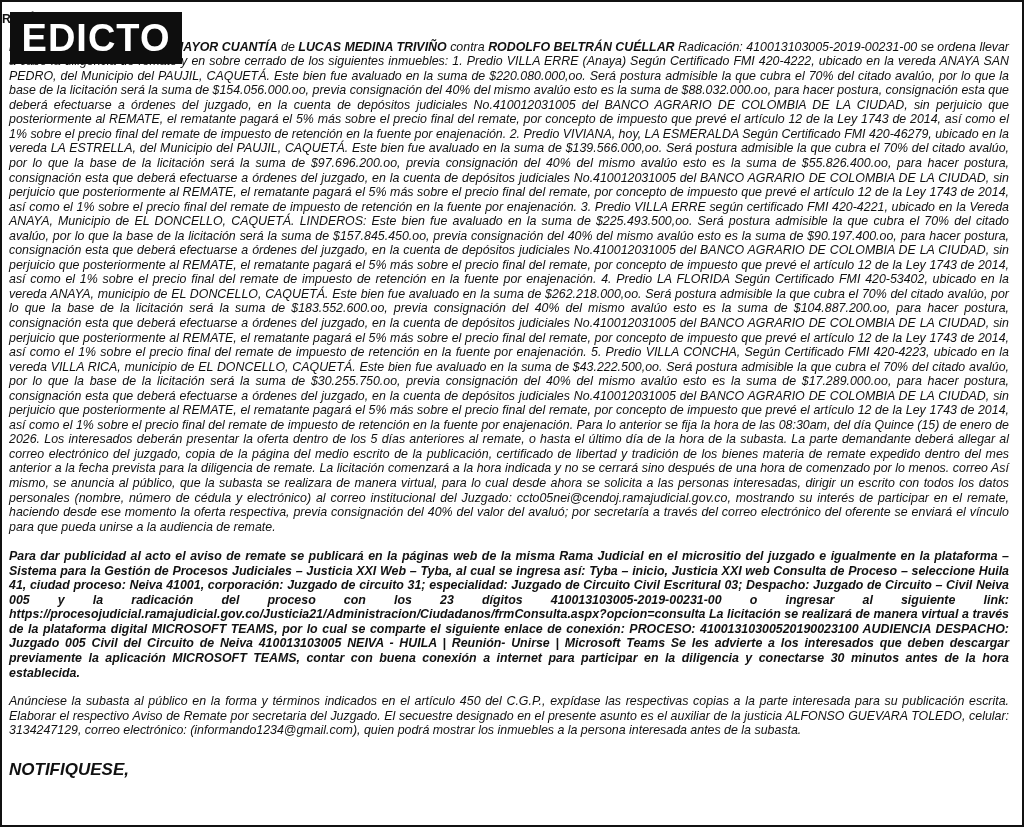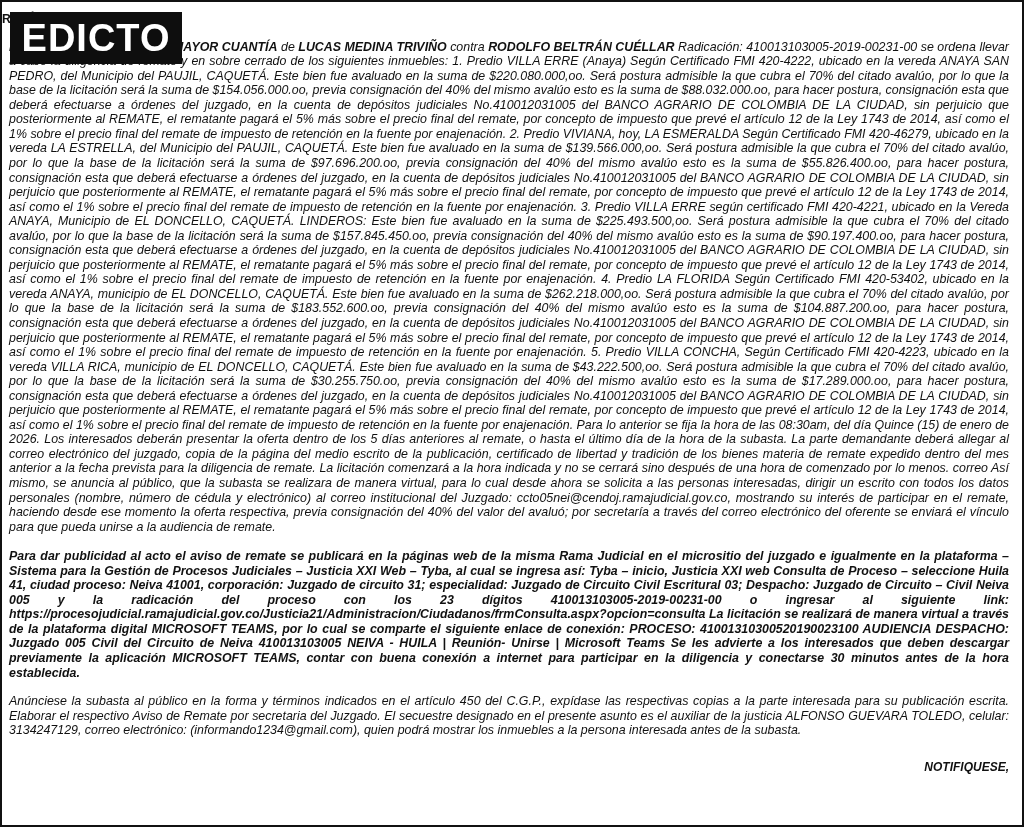--- a/index.html
+++ b/index.html
@@ -49,23 +49,23 @@
   .doc-body p{
     margin:0;
     font-size:12.4px;
     line-height:14.55px;
     text-align:justify;
   }
   p.bold-par{font-weight:700; margin-top:15px;}
   p.announce-par{margin-top:14px;}
   .notify-line{
     margin-top:22px;
-    text-align:right;
+    text-align:left;
     font-weight:700;
-    font-size:12px;
+    font-size:17px;
   }
 </style>
 </head>
 <body>
 
 <div class="page">
 
   <div class="edicto-banner">
     <span>EDICTO</span>
   </div>

